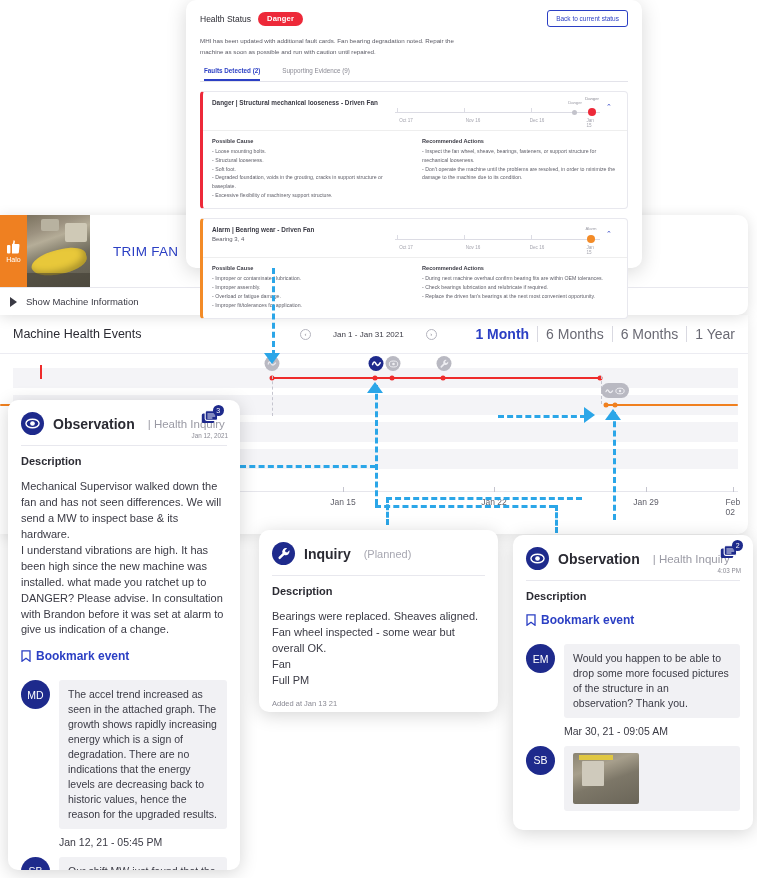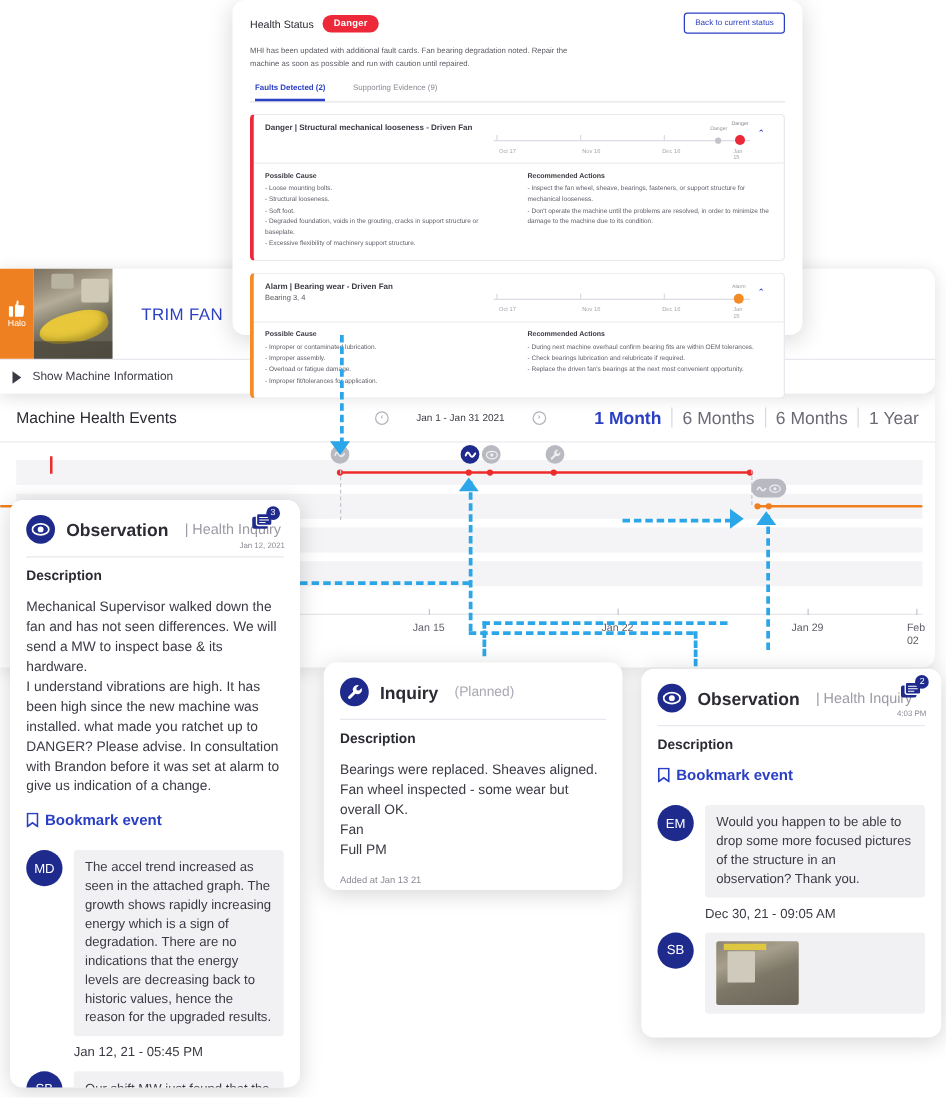--- a/index.html
+++ b/index.html
@@ -443,21 +443,21 @@
         <path d="M1 0.8 h8 v10.4 l-4-3 l-4 3 z" fill="none" stroke="#2b3fc4" stroke-width="1.3"></path>
       </svg>
       <span>Bookmark event</span>
     </div>
   </div>
   <div class="comments">
     <div class="cmt">
       <span class="avatar">EM</span>
       <div class="cmt-main">
         <div class="bubble">Would you happen to be able to drop some more focused pictures of the structure in an observation? Thank you.</div>
-        <div class="cmt-time">Dec 30, 21 - 09:05 AM</div>
+        <div class="cmt-time">Mar 30, 21 - 09:05 AM</div>
       </div>
     </div>
     <div class="cmt">
       <span class="avatar">SB</span>
       <div class="cmt-main">
         <div class="bubble">
           <div class="cmt-img">
             <div class="ci-yellow"></div>
 
             <div class="ci-box"></div>

